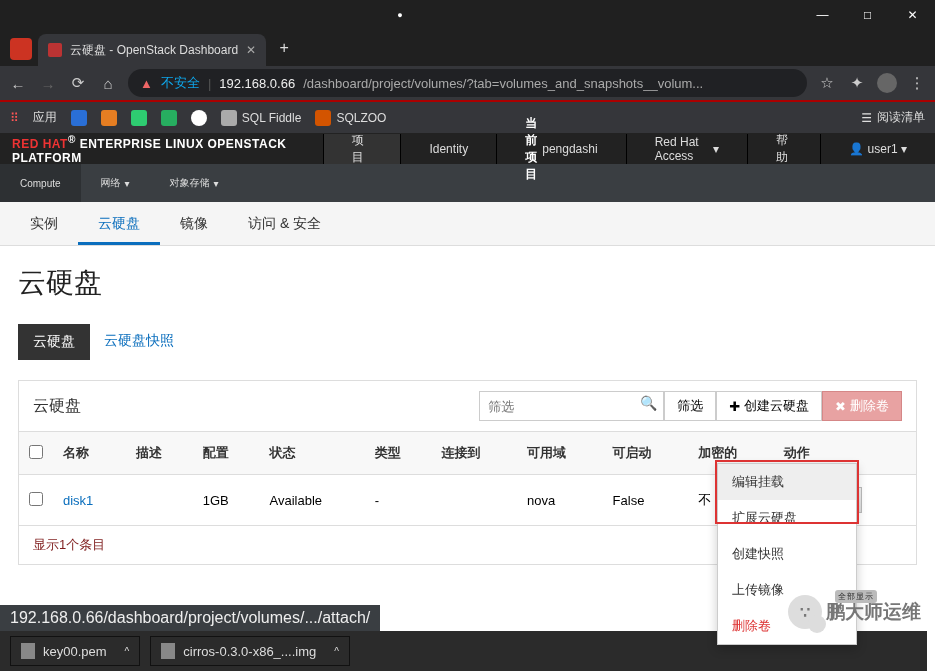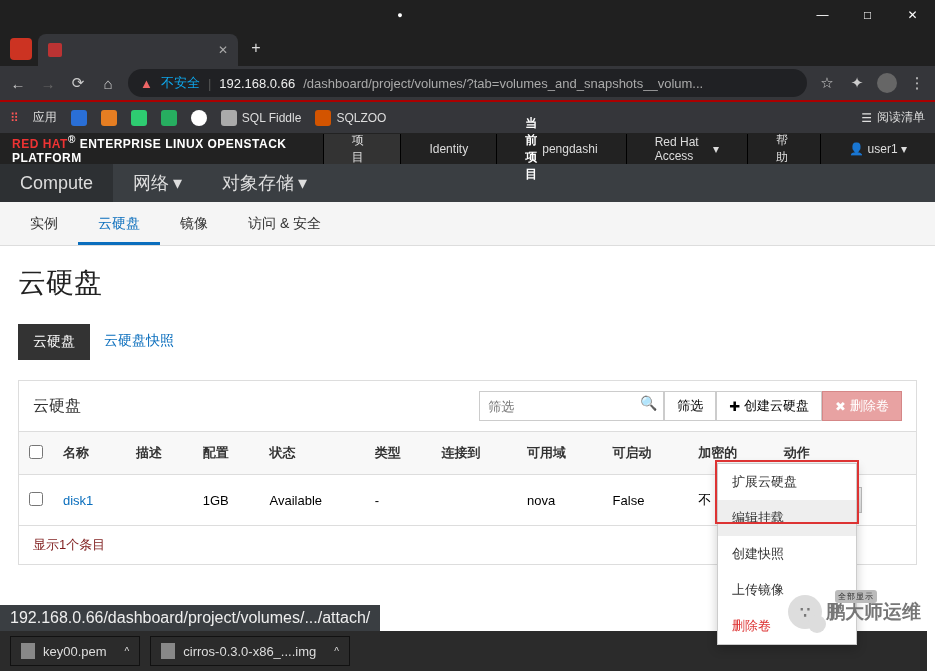--- a/index.html
+++ b/index.html
@@ -28,21 +28,21 @@
   
   .os-bar { height:30px; background:#222; color:#ddd; display:flex; align-items:center; font-size:12px; }
   .os-brand { color:#fff; font-weight:bold; padding:0 12px; letter-spacing:.5px; }
   .os-brand .red { color:#e33; }
   .os-link { padding:0 28px; height:30px; display:flex; align-items:center; border-left:1px solid #000; }
   .os-right { margin-left:auto; display:flex; }
   .os-right .os-link { border-left:1px solid #000; }
   .os-link b { color:#fff; }
 
   
-  .nav2 { height:38px; background:#3a3e42; display:flex; align-items:flex-start; color:#ddd; font-size:18px; }
+  .nav2 { height:38px; background:#3a3e42; display:flex; align-items:flex-start; color:#ddd; font-size:10px; }
   .nav2-item { padding:0 20px; height:38px; display:flex; align-items:center; gap:4px; }
   .nav2-item.active { background:#2d3033; }
 
   
   .nav3 { height:44px; background:#f5f5f5; border-bottom:1px solid #ddd; display:flex; align-items:flex-end; padding:0 10px; font-size:14px; color:#333; }
   .nav3-item { padding:10px 20px 12px; }
   .nav3-item.active { color:#0a6ebd; border-bottom:3px solid #0a6ebd; padding-bottom:9px; }
 
   .content { padding:18px; }
   h1 { font-size:28px; font-weight:400; color:#222; margin-bottom:22px; }
@@ -100,20 +100,21 @@
   </div>
   <div class="win-ctrl">—</div>
   <div class="win-ctrl">□</div>
   <div class="win-ctrl">✕</div>
 </div>
 
 <div class="tabstrip">
   <div class="fav"></div>
   <div class="tab">
     <span style="width:14px;height:14px;background:#b33;border-radius:2px;display:inline-block"></span>
+    <span>云硬盘 - OpenStack Dashboard</span>
     <span class="x">✕</span>
   </div>
   <div class="newtab">+</div>
 </div>
 
 <div class="addrbar">
   <span class="nav-ico">←</span>
   <span class="nav-ico" style="color:#666">→</span>
   <span class="nav-ico">⟳</span>
   <span class="nav-ico">⌂</span>
@@ -247,22 +248,22 @@
           </span>
         </td>
       </tr>
         </tbody>
     </table>
     <div class="t-foot">显示1个条目</div>
   </div>
 </div>
 
 <div class="dropdown">
+  <div class="item hover">编辑挂载</div>
   <div class="item">扩展云硬盘</div>
-  <div class="item hover">编辑挂载</div>
   <div class="item">创建快照</div>
   <div class="item">上传镜像</div>
   <div class="item danger">删除卷</div>
 </div>
 <div class="dd-highlight"></div>
 
 <div class="statusbar">192.168.0.66/dashboard/project/volumes/.../attach/</div>
 
 <div class="dlbar">
   <div class="dl-item">

